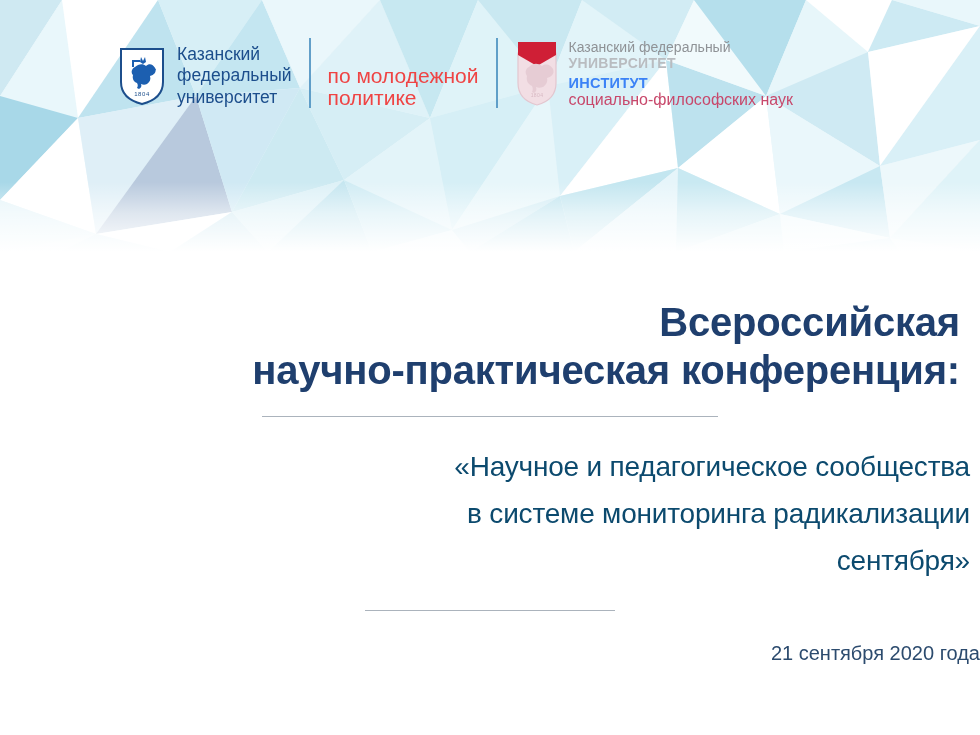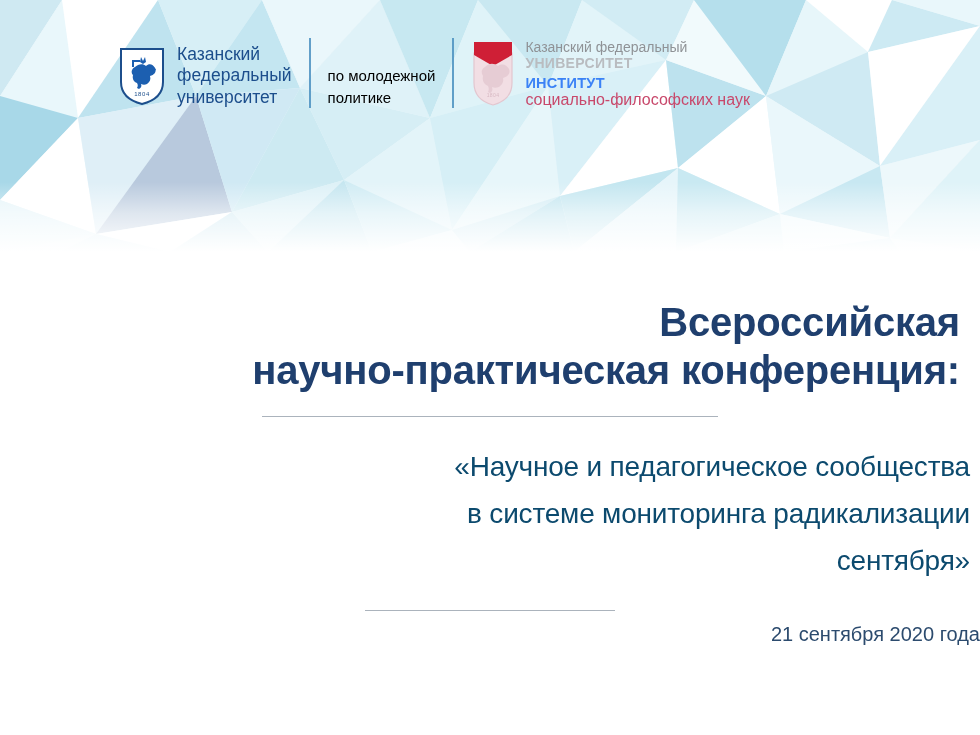--- a/index.html
+++ b/index.html
@@ -75,22 +75,22 @@
     white-space: nowrap;
     line-height: 21.5px;
   }
   .dept-text .l1 {
     color: #20588f;
     font-size: 17.5px;
     font-weight: 700;
     letter-spacing: .2px;
   }
   .dept-text .l2, .dept-text .l3 {
-    color: #000000;
-    font-size: 15px;
+    color: #ef4444;
+    font-size: 21px;
     font-weight: 400;
   }
 
   .shield-ifsmc { width: 44px; height: 66px; flex: none; }
   .ifsmc-text {
     margin-left: 10px;
     white-space: nowrap;
   }
   .ifsmc-text .kf   { color: #8f9296; font-size: 14px; line-height: 15px; font-weight: 400; }
   .ifsmc-text .univ { color: #b9bcc0; font-size: 14px; line-height: 16.5px; font-weight: 700; letter-spacing: .3px; }
@@ -126,21 +126,21 @@
   .conf-subtitle {
     margin: 26px auto 0;
     width: 960px;
     color: #0c4a6e;
     font-size: 28px;
     line-height: 47px;
     font-weight: 400;
     letter-spacing: -0.2px;
   }
   .conf-date {
-    margin-top: 12px;
+    margin-top: 31px;
     color: #2c4b6e;
     font-size: 20px;
     font-weight: 400;
   }
 </style>
 </head>
 <body>
 
 <div class="banner">
 

